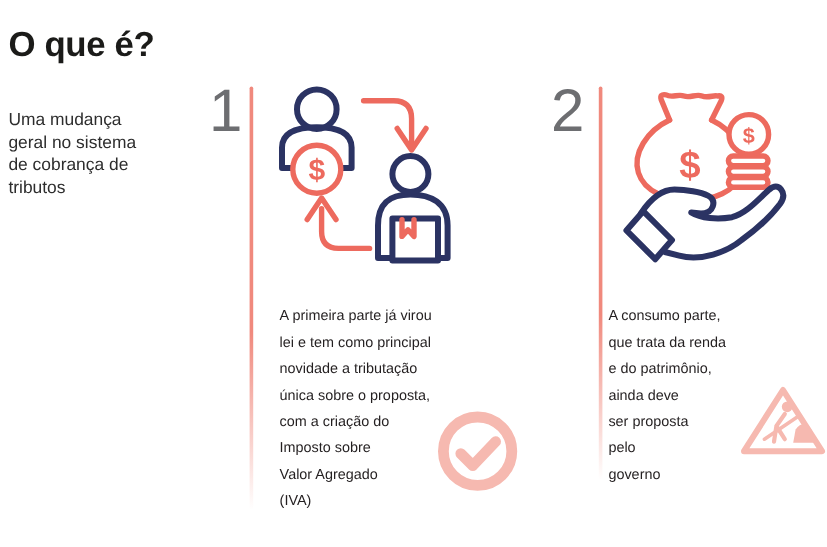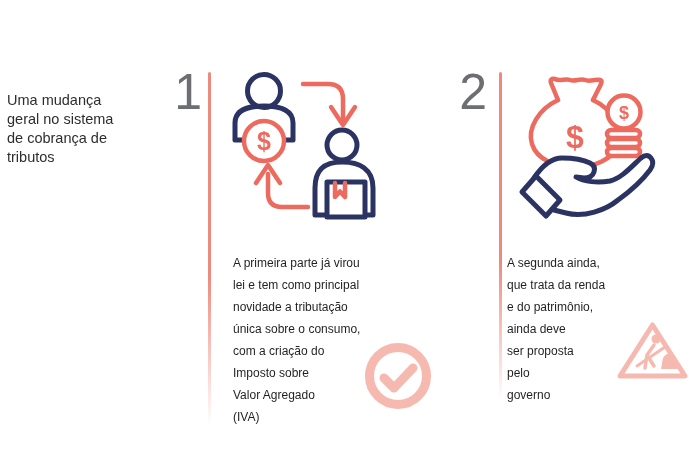--- a/index.html
+++ b/index.html
@@ -50,20 +50,21 @@
   .coral-fill-white{fill:#fff;stroke:var(--coral);stroke-width:4.5;stroke-linejoin:round;}
   .coral-text{fill:var(--coral);font-family:"Liberation Sans",sans-serif;font-weight:700;}
   .pink-line{fill:none;stroke:var(--light-coral);stroke-linecap:round;stroke-linejoin:round;}
   .pink-fill{fill:var(--light-coral);stroke:none;}
 </style>
 </head>
 <body>
 
 <div class="canvas">
 
+  <h1 class="title">O que é?</h1>
 
   <p class="intro">Uma mudança
 geral no sistema
 de cobrança de
 tributos</p>
 
   <div class="big-number num-1">1</div>
   <div class="divider div-1"></div>
 
   <svg class="icon-1" width="168" height="168" viewBox="0 0 168 168" aria-hidden="true">
@@ -82,21 +83,21 @@
     <rect class="navy-fill-white" x="101" y="114" width="38" height="35"></rect>
     <path class="coral-line" stroke-width="3.5" d="M109,115 V129 L114,123.5 L119,129 V115"></path>
 
     <path class="coral-line" d="M82,139 H56 Q42,139 42,125 V106"></path>
     <polyline class="coral-line" points="30,115 42,97 54,115"></polyline>
   </svg>
 
   <p class="body-text text-1"><span>A primeira parte já virou
 lei e tem como principal
 novidade a tributação
-única sobre o </span><b>consumo</b><span>,
+única sobre o </span><b>proposta</b><span>,
 com a criação do
 Imposto sobre
 Valor Agregado
 (IVA)</span></p>
 
   <svg class="check-badge" width="68" height="68" viewBox="0 0 68 68" aria-hidden="true">
     <circle class="pink-line" cx="34" cy="34" r="28.5" stroke-width="9"></circle>
     <path class="pink-line" d="M20,36 L30,46 L49,26" stroke-width="9"></path>
   </svg>
 
@@ -116,21 +117,21 @@
     <circle class="coral-fill-white" stroke-width="4" cx="110" cy="42" r="16.5"></circle>
     <text class="coral-text" x="110" y="49" font-size="18" text-anchor="middle">$</text>
 
     <path class="navy-fill-white" stroke-width="5.5" d="M20,108
       C28,96 38,88 48,88 C58,88 70,90 76,93 Q82,96 80,102 Q78,108 70,108 L62,107
       C70,112 84,113 96,111 C108,108 118,96 127,88 Q133,83 137,88 Q141,93 136,100
       C130,108 118,120 104,130 C92,140 70,148 52,143 L40,140 Z"></path>
     <path class="navy-fill-white" stroke-width="5.5" d="M8,122 L22,106 L46,130 L32,146 Z"></path>
   </svg>
 
-  <p class="body-text text-2"><span>A segunda ainda,
+  <p class="body-text text-2"><span>A consumo parte,
 que trata da </span><b>renda
 e do patrimônio</b><span>,
 ainda deve
 ser proposta
 pelo
 governo</span></p>
 
   <svg class="construction-badge" width="73" height="62" viewBox="0 0 73 62" aria-hidden="true">
     <path class="pink-line" stroke-width="5" fill="#fff" d="M36.5,5 L69,56 L4,56 Z"></path>
     <circle class="pink-fill" cx="40" cy="19" r="4.5"></circle>

